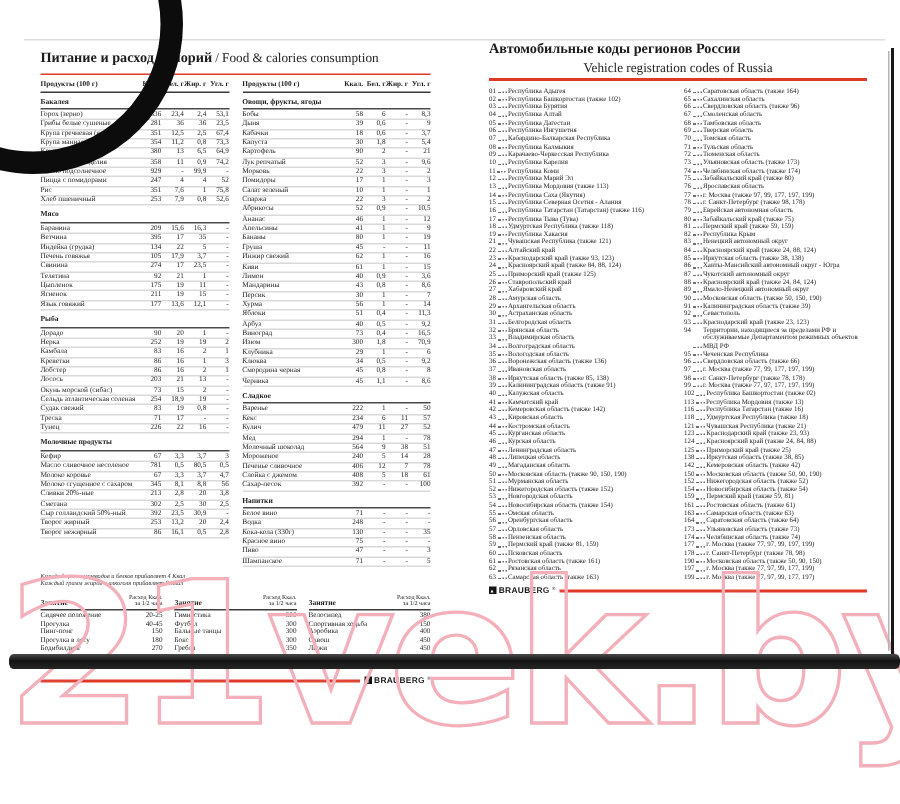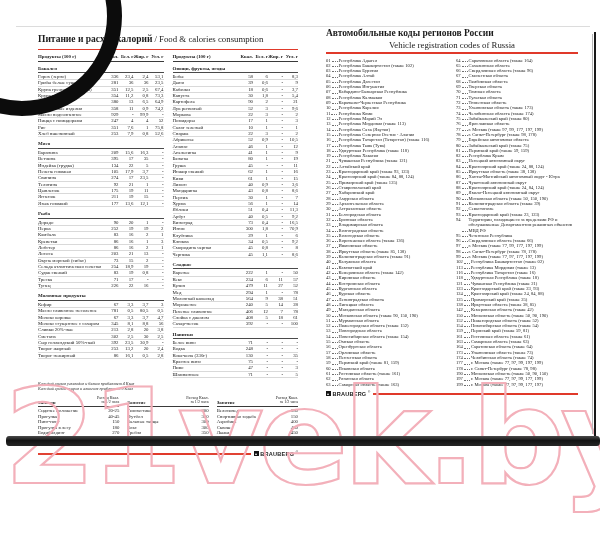--- a/index.html
+++ b/index.html
@@ -1,19 +1,19 @@
 <!DOCTYPE html>
 <html><head>
 <meta charset="utf-8">
 <style>
   html,body{margin:0;padding:0;}
   body{width:600px;height:536px;position:relative;background:#fff;overflow:hidden;
        font-family:"Liberation Serif",serif;color:#1c1c1c;}
   .page{position:absolute;top:28px;z-index:2;}
-  #lpage{left:38px;width:260px;}
+  #lpage{left:27px;width:260px;}
   #rpage{left:326px;width:252px;}
   .t1{font-size:9.5px;font-weight:bold;}
   .t2{font-size:8.8px;font-weight:normal;color:#232323;margin-left:2px;}
   .redrule{height:1.5px;background:#e0392a;margin-top:2.5px;}
   
   .fcols{display:flex;gap:9px;margin-top:4px;}
   .fcol{flex:1;min-width:0;}
   .thead{display:flex;align-items:flex-end;border-bottom:0.6px solid #3a3a3a;padding-bottom:1.5px;font-weight:bold;}
   .fname{flex:1;font-size:4.9px;min-width:0;}
   .fval{width:15px;text-align:right;font-size:4.8px;flex:none;}

